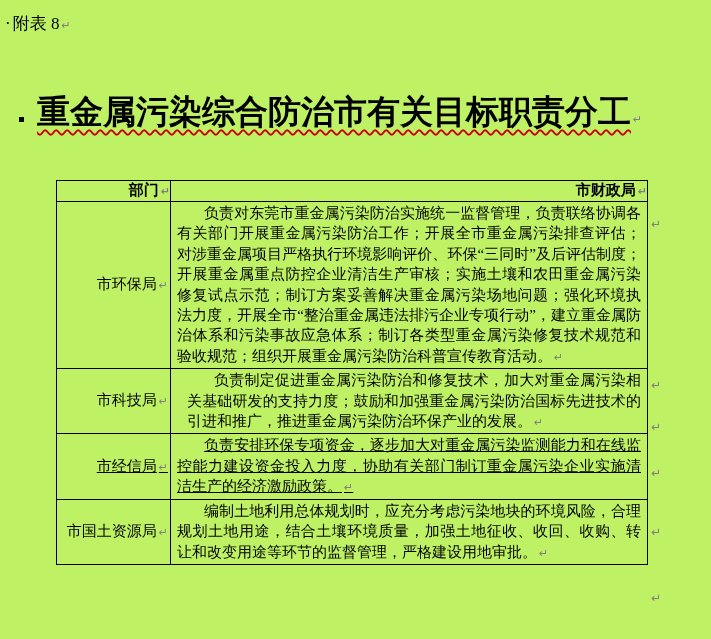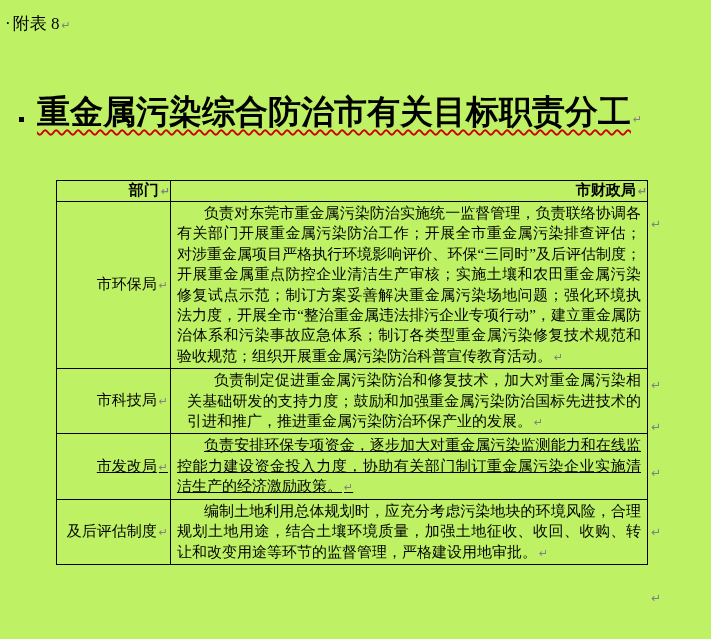--- a/index.html
+++ b/index.html
@@ -81,25 +81,25 @@
       <tbody>
         <tr class="r1">
           <td class="dept"><span>市环保局</span><span class="pmark">↵</span></td>
           <td class="task"><span>负责对东莞市重金属污染防治实施统一监督管理，负责联络协调各有关部门开展重金属污染防治工作；开展全市重金属污染排查评估；对涉重金属项目严格执行环境影响评价、环保“三同时”及后评估制度；开展重金属重点防控企业清洁生产审核；实施土壤和农田重金属污染修复试点示范；制订方案妥善解决重金属污染场地问题；强化环境执法力度，开展全市“整治重金属违法排污企业专项行动”，建立重金属防治体系和污染事故应急体系；制订各类型重金属污染修复技术规范和验收规范；组织开展重金属污染防治科普宣传教育活动。</span><span class="pmark">↵</span></td>
         </tr>
         <tr class="r4">
           <td class="dept"><span>市科技局</span><span class="pmark">↵</span></td>
           <td class="task"><span>负责制定促进重金属污染防治和修复技术，加大对重金属污染相关基础研发的支持力度；鼓励和加强重金属污染防治国标先进技术的引进和推广，推进重金属污染防治环保产业的发展。</span><span class="pmark">↵</span></td>
         </tr>
         <tr class="r5">
-          <td class="dept"><span>市发改局</span><span class="pmark">↵</span></td>
+          <td class="dept"><span>市经信局</span><span class="pmark">↵</span></td>
           <td class="task"><span>负责安排环保专项资金，逐步加大对重金属污染监测能力和在线监控能力建设资金投入力度，协助有关部门制订重金属污染企业实施清洁生产的经济激励政策。</span><span class="pmark">↵</span></td>
         </tr>
         <tr class="r6">
-          <td class="dept"><span>及后评估制度</span><span class="pmark">↵</span></td>
+          <td class="dept"><span>市国土资源局</span><span class="pmark">↵</span></td>
           <td class="task"><span>编制土地利用总体规划时，应充分考虑污染地块的环境风险，合理规划土地用途，结合土壤环境质量，加强土地征收、收回、收购、转让和改变用途等环节的监督管理，严格建设用地审批。</span><span class="pmark">↵</span></td>
         </tr>
 
       </tbody>
     </table>
   </div>
 
   <span class="rowmark rm1">↵</span>
   <span class="rowmark rm2">↵</span>
   <span class="rowmark rm3">↵</span>

